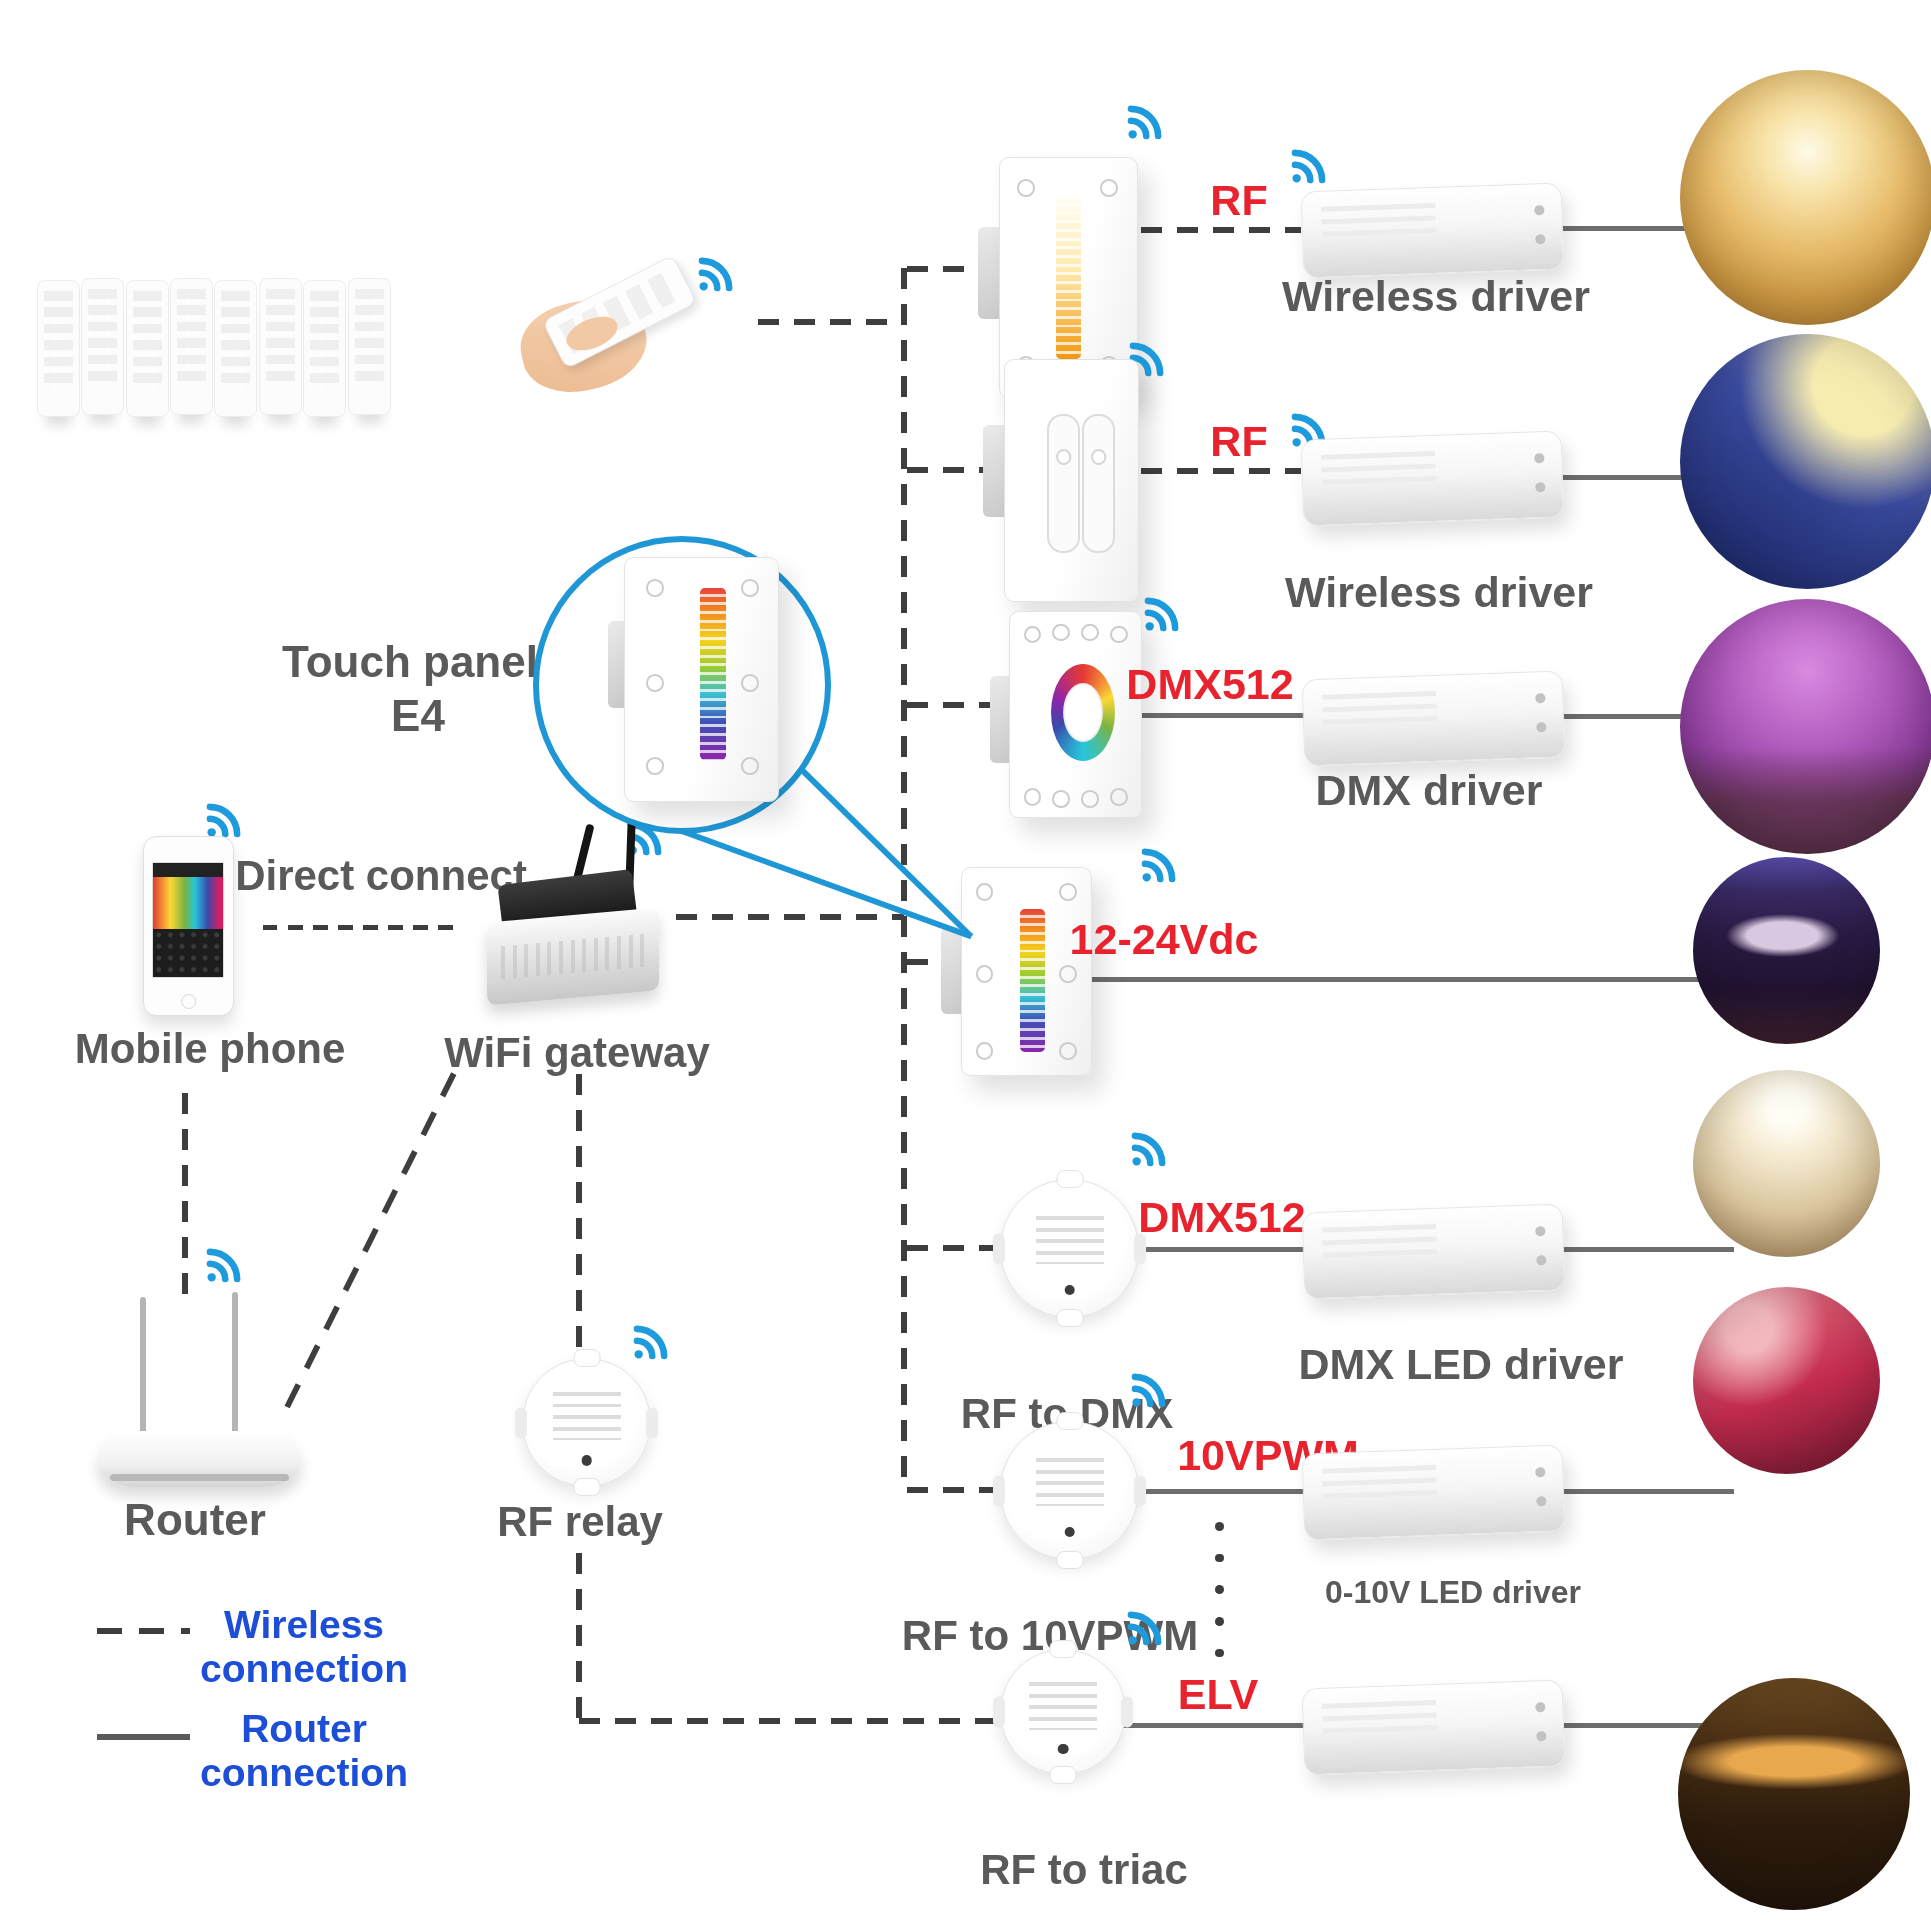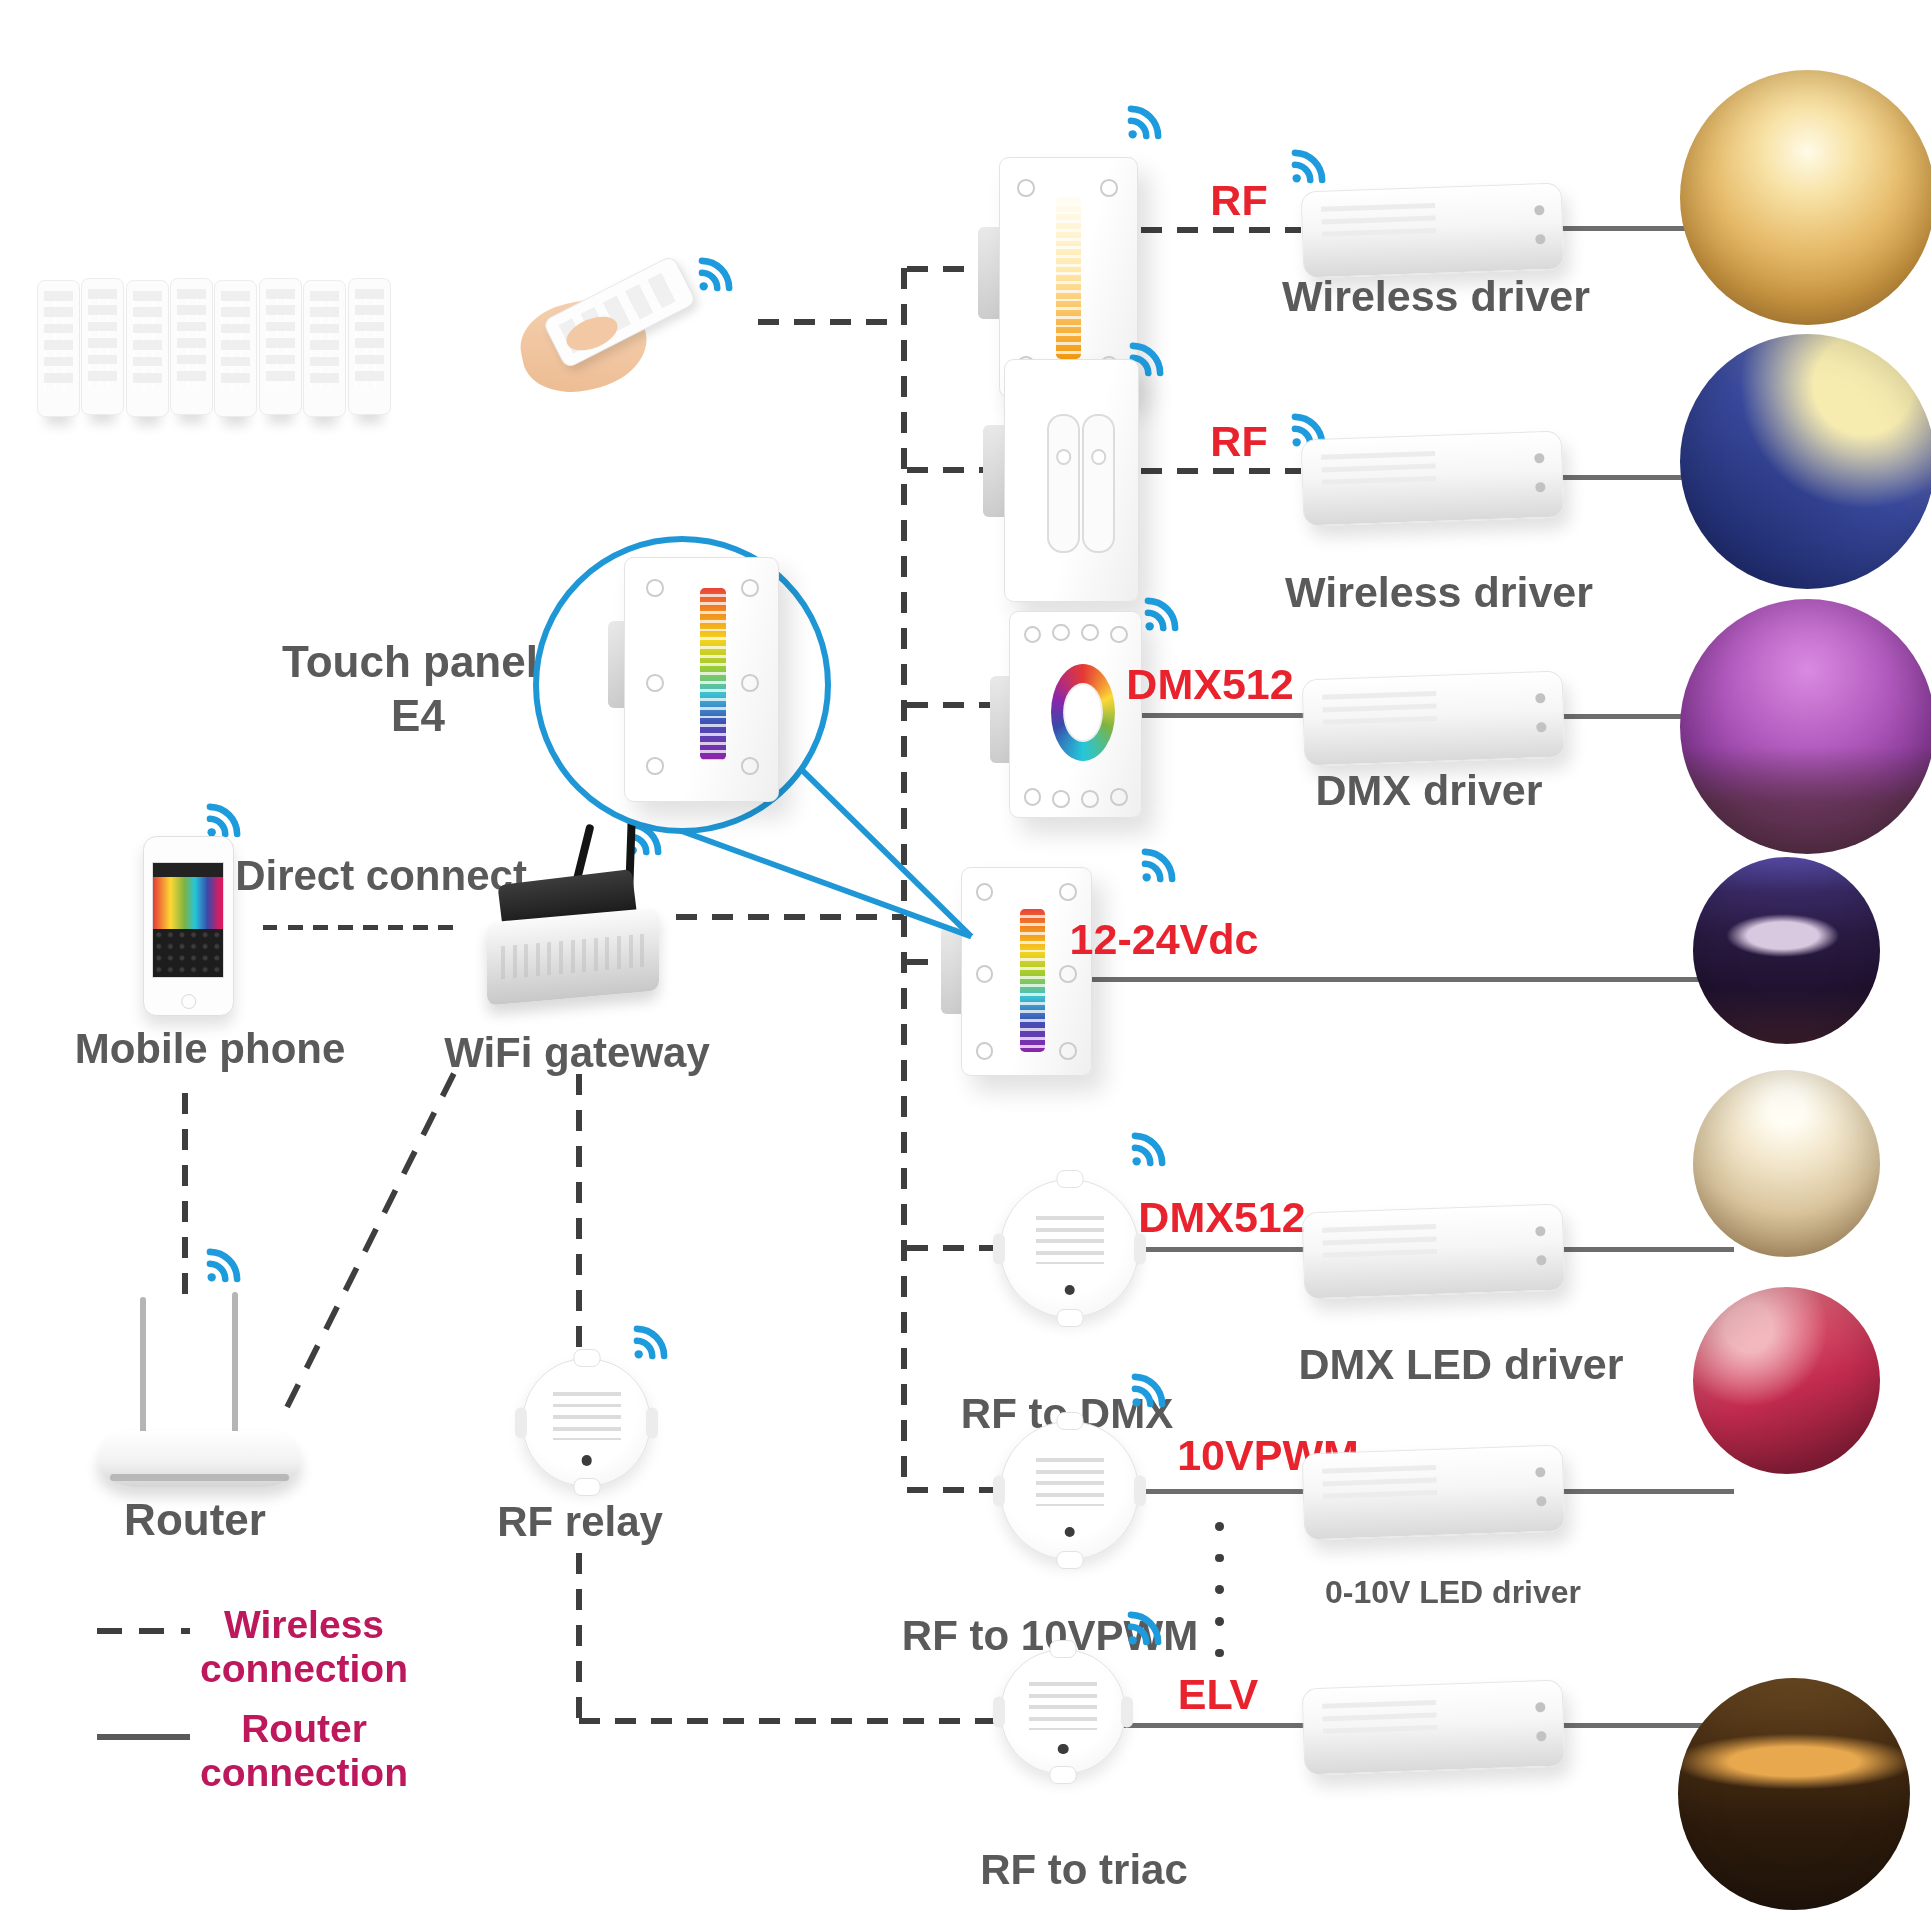--- a/index.html
+++ b/index.html
@@ -6,21 +6,21 @@
   #canvas{position:relative;width:1931px;height:1931px;background:#fff;overflow:hidden;
           font-family:"Liberation Sans",sans-serif;}
   
   .lbl{position:absolute;font-weight:bold;color:#5a5a5a;font-size:42px;white-space:nowrap;
        transform:translateX(-50%);}
   .red{position:absolute;font-weight:bold;color:#e8232e;font-size:43px;white-space:nowrap;
        transform:translateX(-50%);}
   .logo{position:absolute;left:68px;top:89px;font-size:79px;font-weight:bold;color:#e8192c;
         letter-spacing:4.8px;}
   .logo .reg{font-size:29px;vertical-align:37px;letter-spacing:0;}
-  .legend-text{position:absolute;font-weight:bold;color:#be185d;font-size:39px;
+  .legend-text{position:absolute;font-weight:bold;color:#1d4ed8;font-size:39px;
         width:222px;text-align:center;line-height:44px;}
   
   .hdash{position:absolute;height:5.8px;background:repeating-linear-gradient(90deg,#3e3e3e 0 21px,transparent 21px 36px);}
   .hdash.sm{height:4.8px;background:repeating-linear-gradient(90deg,#3e3e3e 0 14.5px,transparent 14.5px 25px);}
   .vdash{position:absolute;width:5.8px;background:repeating-linear-gradient(180deg,#3e3e3e 0 21px,transparent 21px 36px);}
   .wire{position:absolute;height:4.8px;background:#6d6d6d;}
   .solidline{position:absolute;height:5.8px;background:#5a5a5a;}
   .dots{position:absolute;display:flex;flex-direction:column;gap:23px;}
   .dots i{width:8.7px;height:8.7px;border-radius:50%;background:#3e3e3e;}
   

